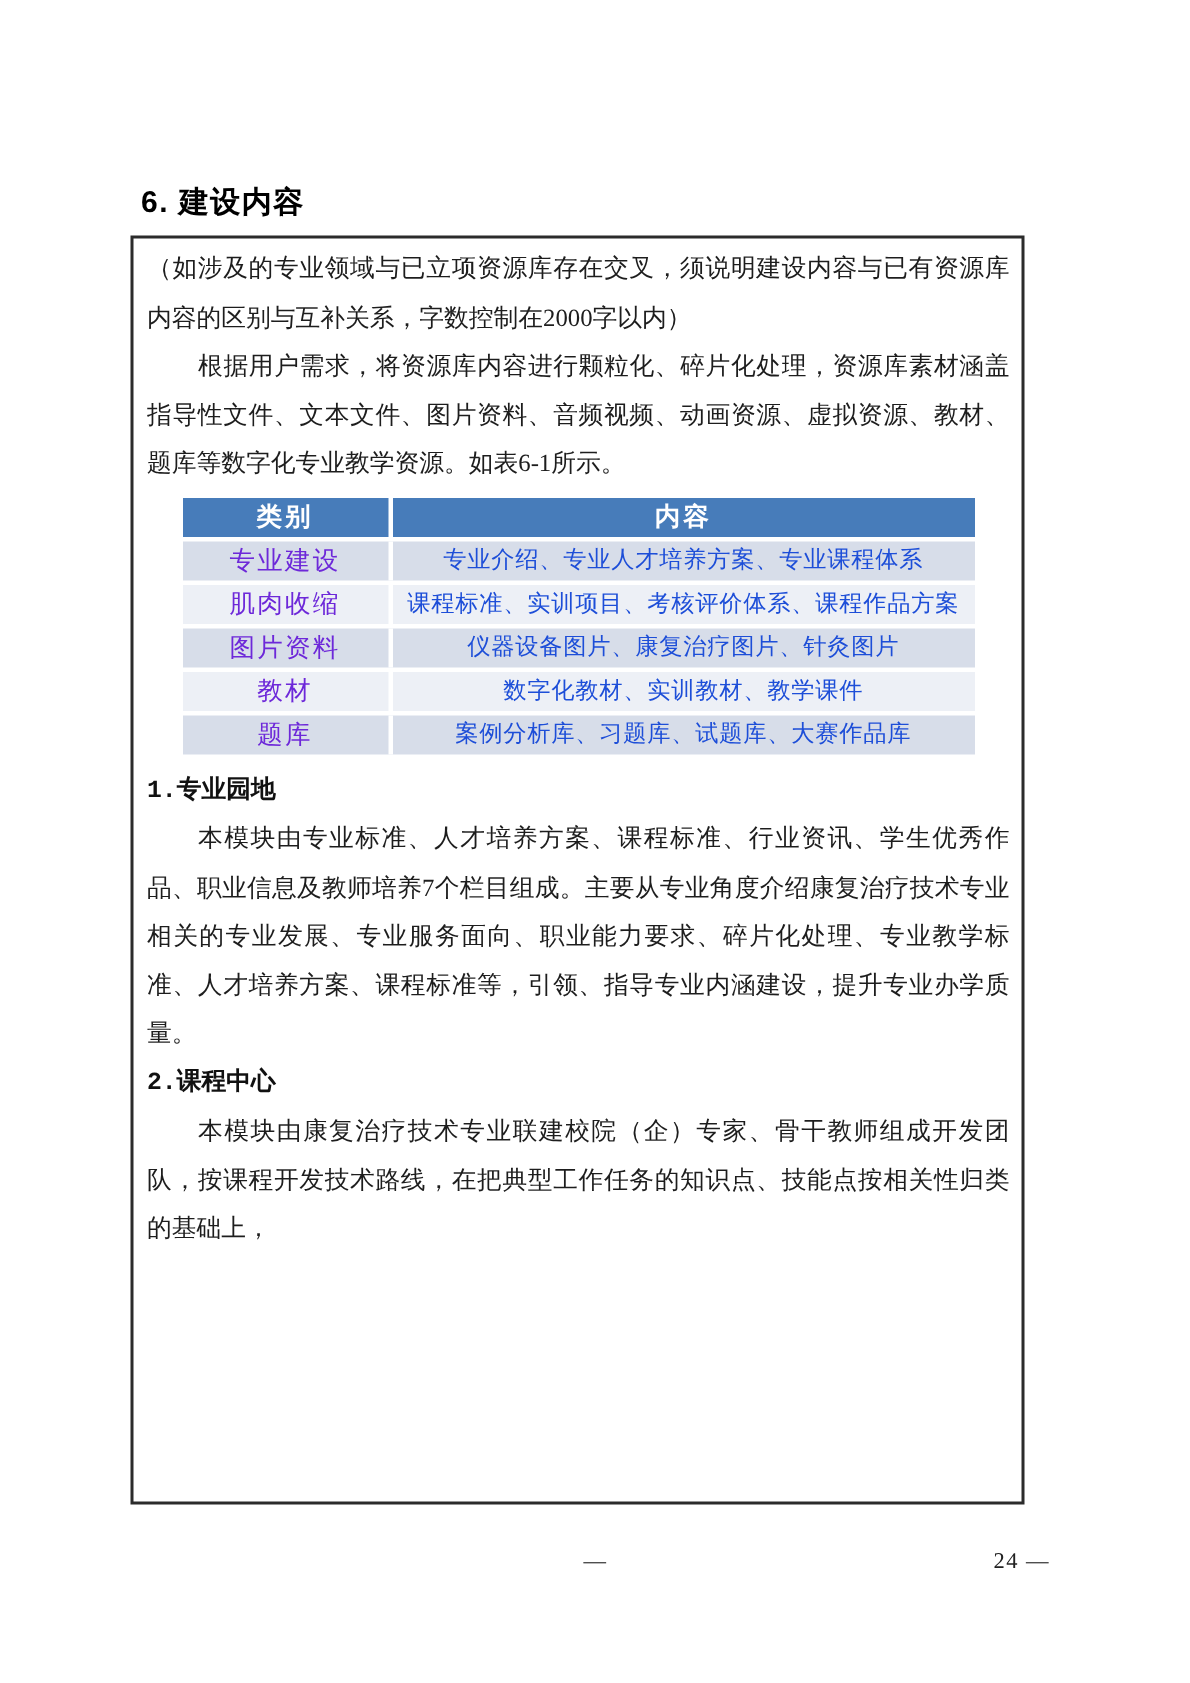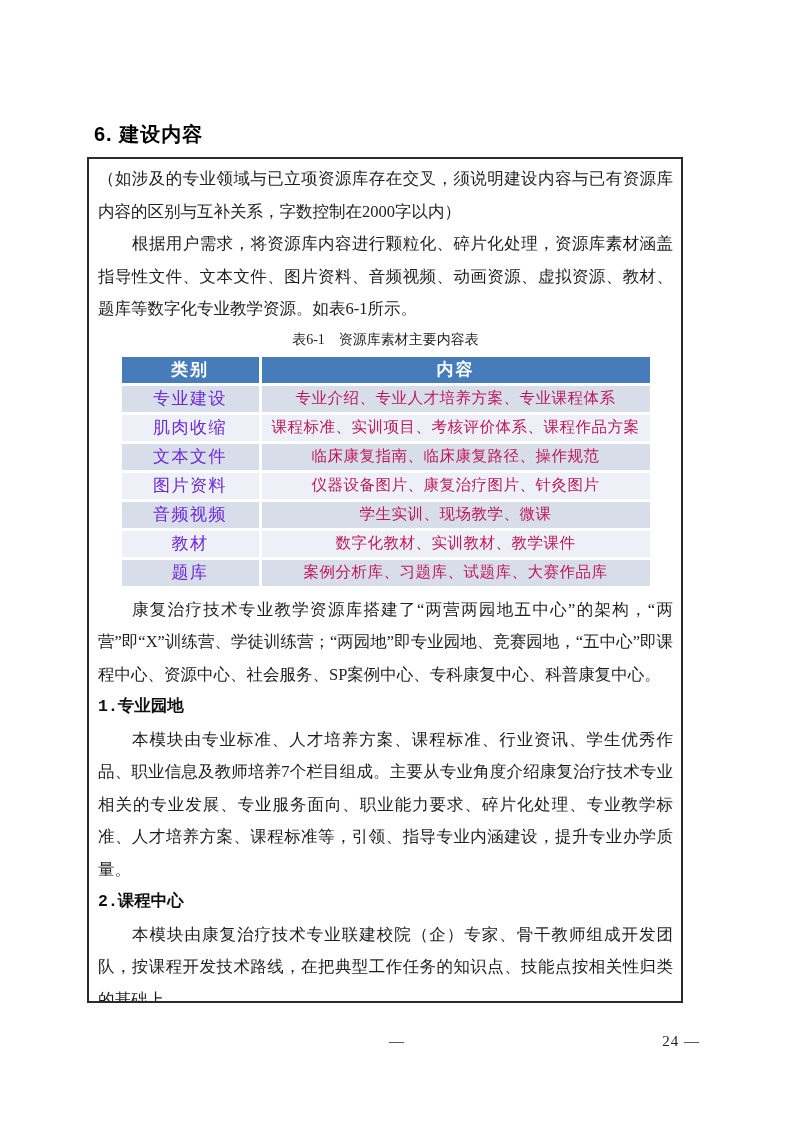--- a/index.html
+++ b/index.html
@@ -75,21 +75,21 @@
   table.res-table tbody tr:nth-child(odd) td { background: var(--table-row-odd, #d7dde9); }
   table.res-table tbody tr:nth-child(even) td { background: var(--table-row-even, #edf0f6); }
   td.cat-cell {
     font-size: 17px;
     letter-spacing: 1.5px;
     color: #6d28d9;
   }
   td.content-cell {
     font-size: 15.5px;
     letter-spacing: 0.5px;
-    color: #be185d;
+    color: #1d4ed8;
   }
   .sec-heading {
     font-family: Liberation Mono, monospace;
     font-size: 16.5px;
     line-height: 32.5px;
     font-weight: bold;
     color: #111111;
   }
   .footer {
     position: absolute;
@@ -114,21 +114,20 @@
 <div class="page">
 
   <h1 class="page-title">6. 建设内容</h1>
 
   <div class="content-box">
 
     <p class="para">（如涉及的专业领域与已立项资源库存在交叉，须说明建设内容与已有资源库内容的区别与互补关系，字数控制在2000字以内）</p>
 
     <p class="para indent">根据用户需求，将资源库内容进行颗粒化、碎片化处理，资源库素材涵盖指导性文件、文本文件、图片资料、音频视频、动画资源、虚拟资源、教材、题库等数字化专业教学资源。如表6-1所示。</p>
 
-    <div class="table-caption">表6-1　资源库素材主要内容表</div>
 
     <table class="res-table">
       <colgroup>
         <col class="c-category">
         <col class="c-content">
       </colgroup>
       <thead>
         <tr>
           <th>类别</th>
           <th>内容</th>
@@ -137,43 +136,34 @@
       <tbody>
         <tr>
           <td class="cat-cell">专业建设</td>
           <td class="content-cell">专业介绍、专业人才培养方案、专业课程体系</td>
         </tr>
         <tr>
           <td class="cat-cell">肌肉收缩</td>
           <td class="content-cell">课程标准、实训项目、考核评价体系、课程作品方案</td>
         </tr>
         <tr>
-          <td class="cat-cell">文本文件</td>
-          <td class="content-cell">临床康复指南、临床康复路径、操作规范</td>
-        </tr>
-        <tr>
           <td class="cat-cell">图片资料</td>
           <td class="content-cell">仪器设备图片、康复治疗图片、针灸图片</td>
-        </tr>
-        <tr>
-          <td class="cat-cell">音频视频</td>
-          <td class="content-cell">学生实训、现场教学、微课</td>
         </tr>
         <tr>
           <td class="cat-cell">教材</td>
           <td class="content-cell">数字化教材、实训教材、教学课件</td>
         </tr>
         <tr>
           <td class="cat-cell">题库</td>
           <td class="content-cell">案例分析库、习题库、试题库、大赛作品库</td>
         </tr>
       </tbody>
     </table>
 
-    <p class="para indent">康复治疗技术专业教学资源库搭建了“两营两园地五中心”的架构，“两营”即“X”训练营、学徒训练营；“两园地”即专业园地、竞赛园地，“五中心”即课程中心、资源中心、社会服务、SP案例中心、专科康复中心、科普康复中心。</p>
 
     <h2 class="sec-heading">1.专业园地</h2>
 
     <p class="para indent">本模块由专业标准、人才培养方案、课程标准、行业资讯、学生优秀作品、职业信息及教师培养7个栏目组成。主要从专业角度介绍康复治疗技术专业相关的专业发展、专业服务面向、职业能力要求、碎片化处理、专业教学标准、人才培养方案、课程标准等，引领、指导专业内涵建设，提升专业办学质量。</p>
 
     <h2 class="sec-heading">2.课程中心</h2>
 
     <p class="para indent">本模块由康复治疗技术专业联建校院（企）专家、骨干教师组成开发团队，按课程开发技术路线，在把典型工作任务的知识点、技能点按相关性归类的基础上，</p>
 
   </div>

